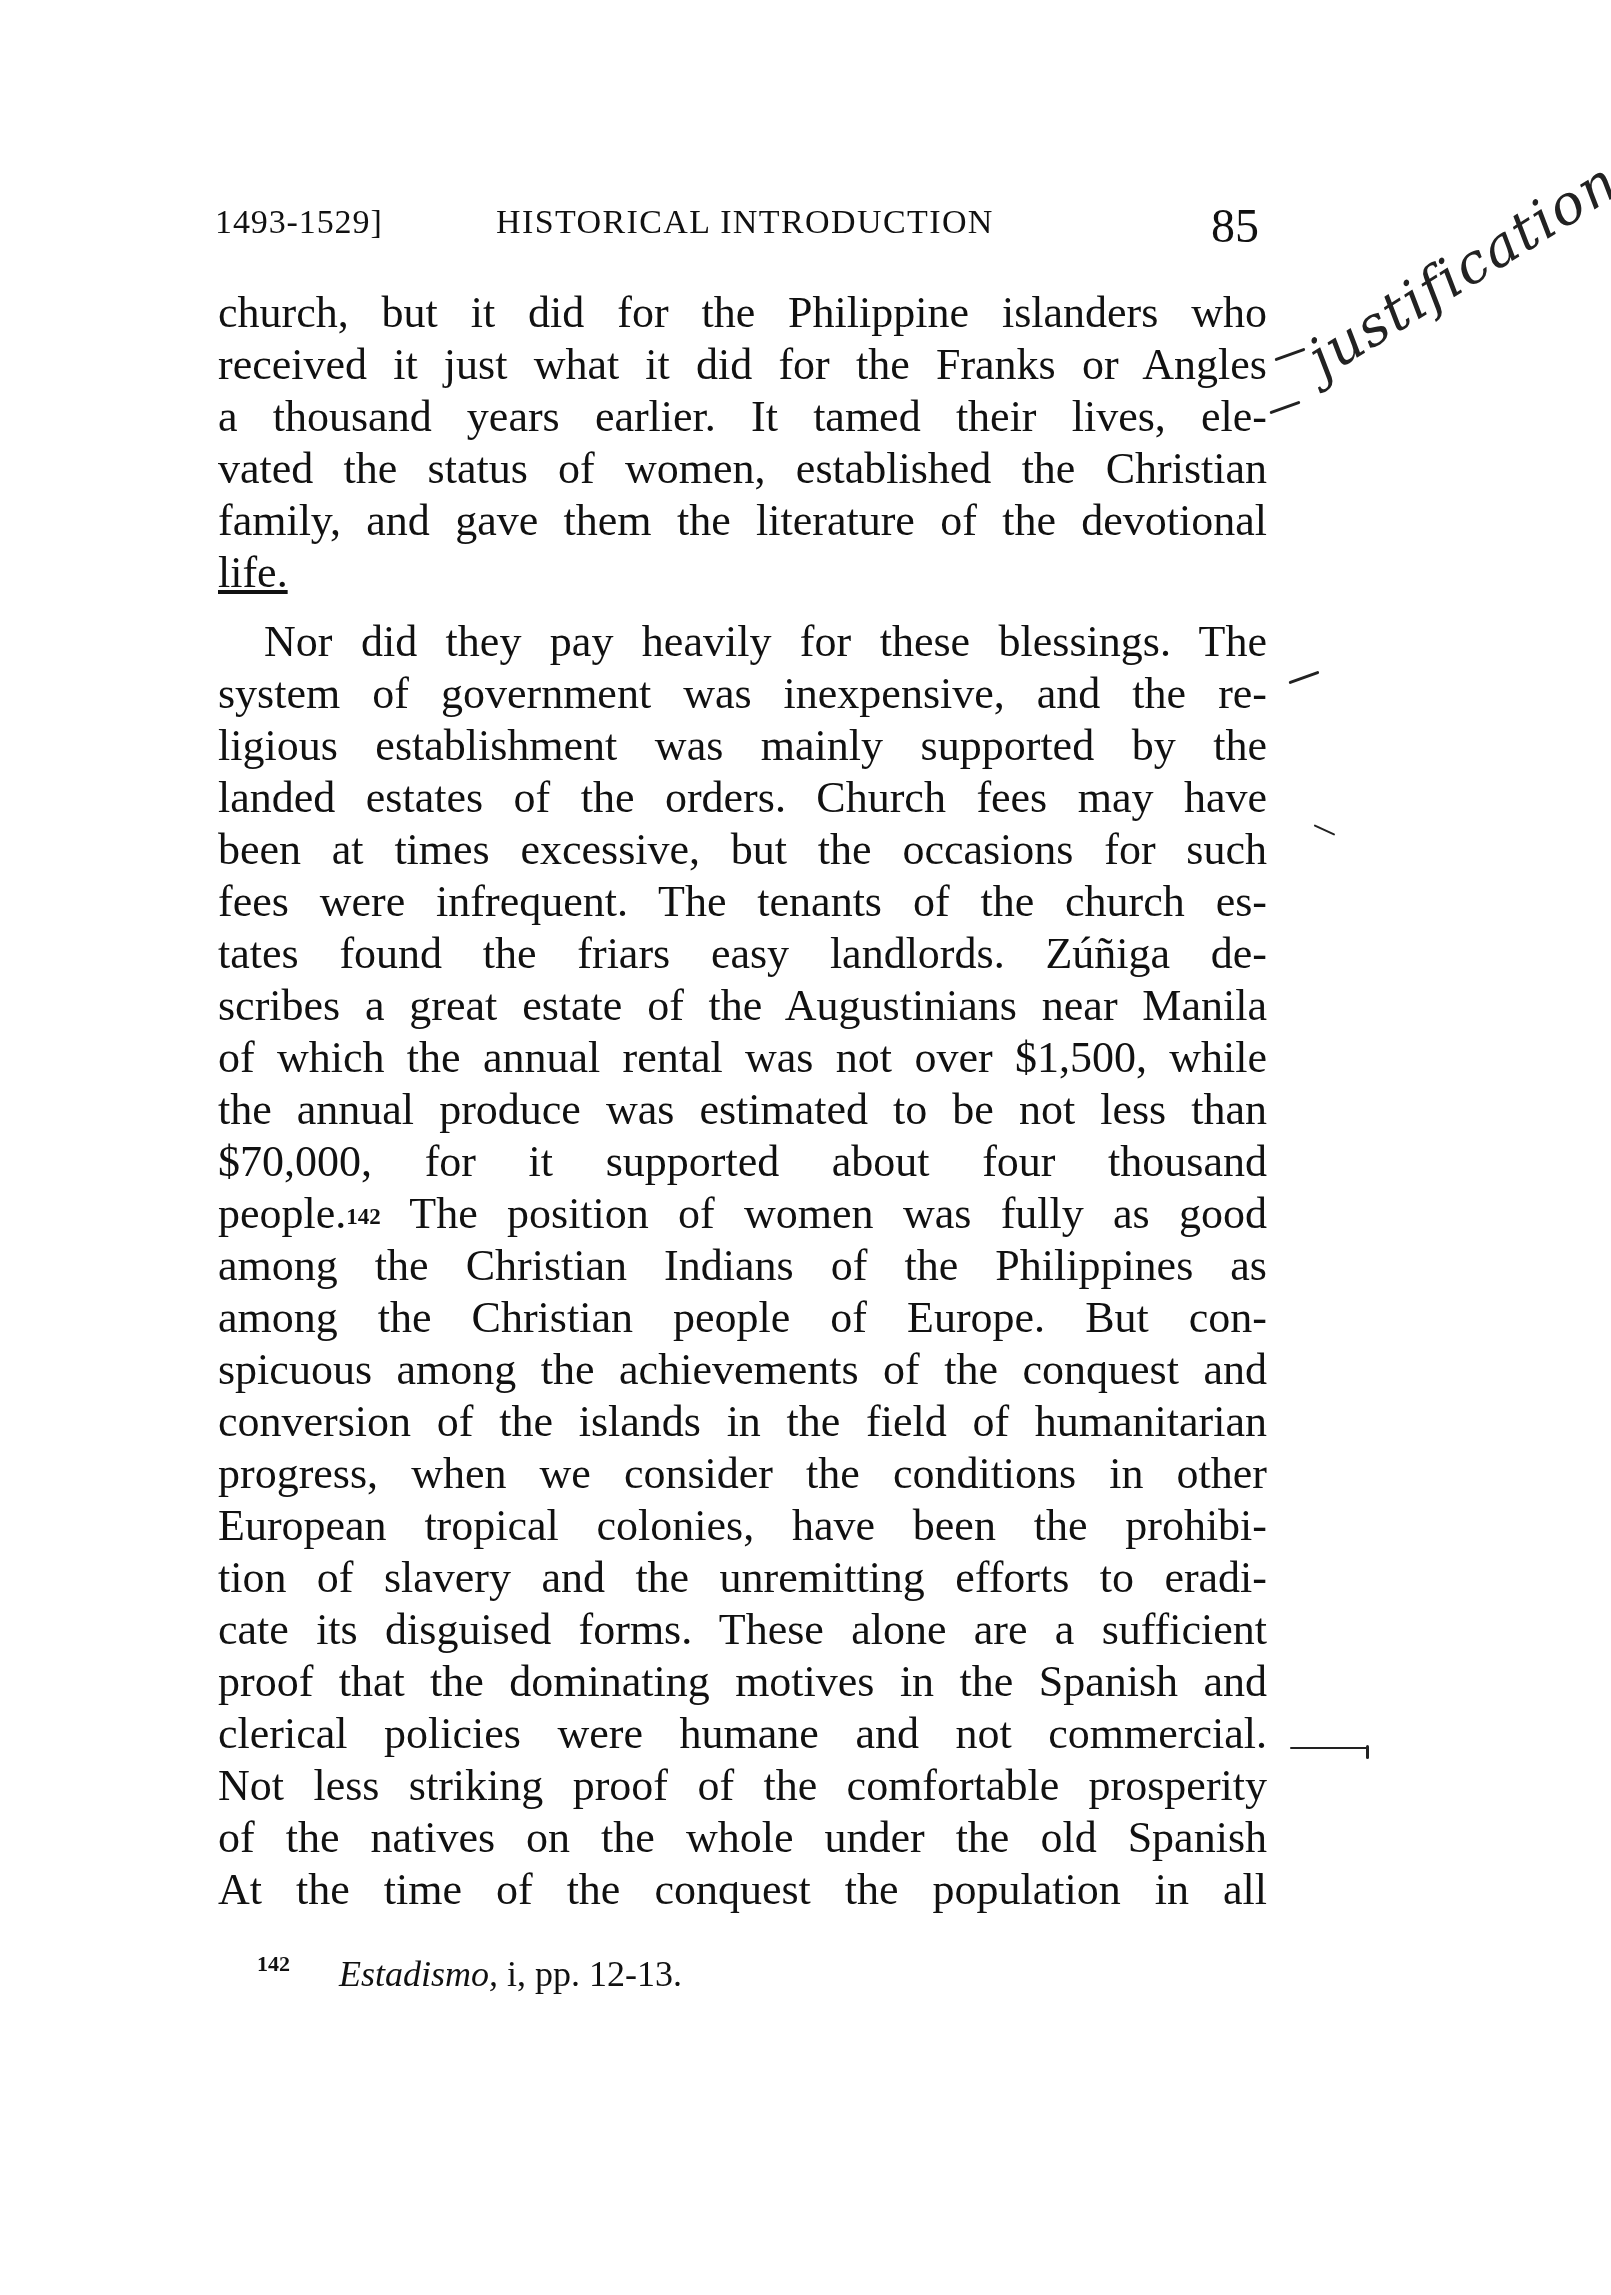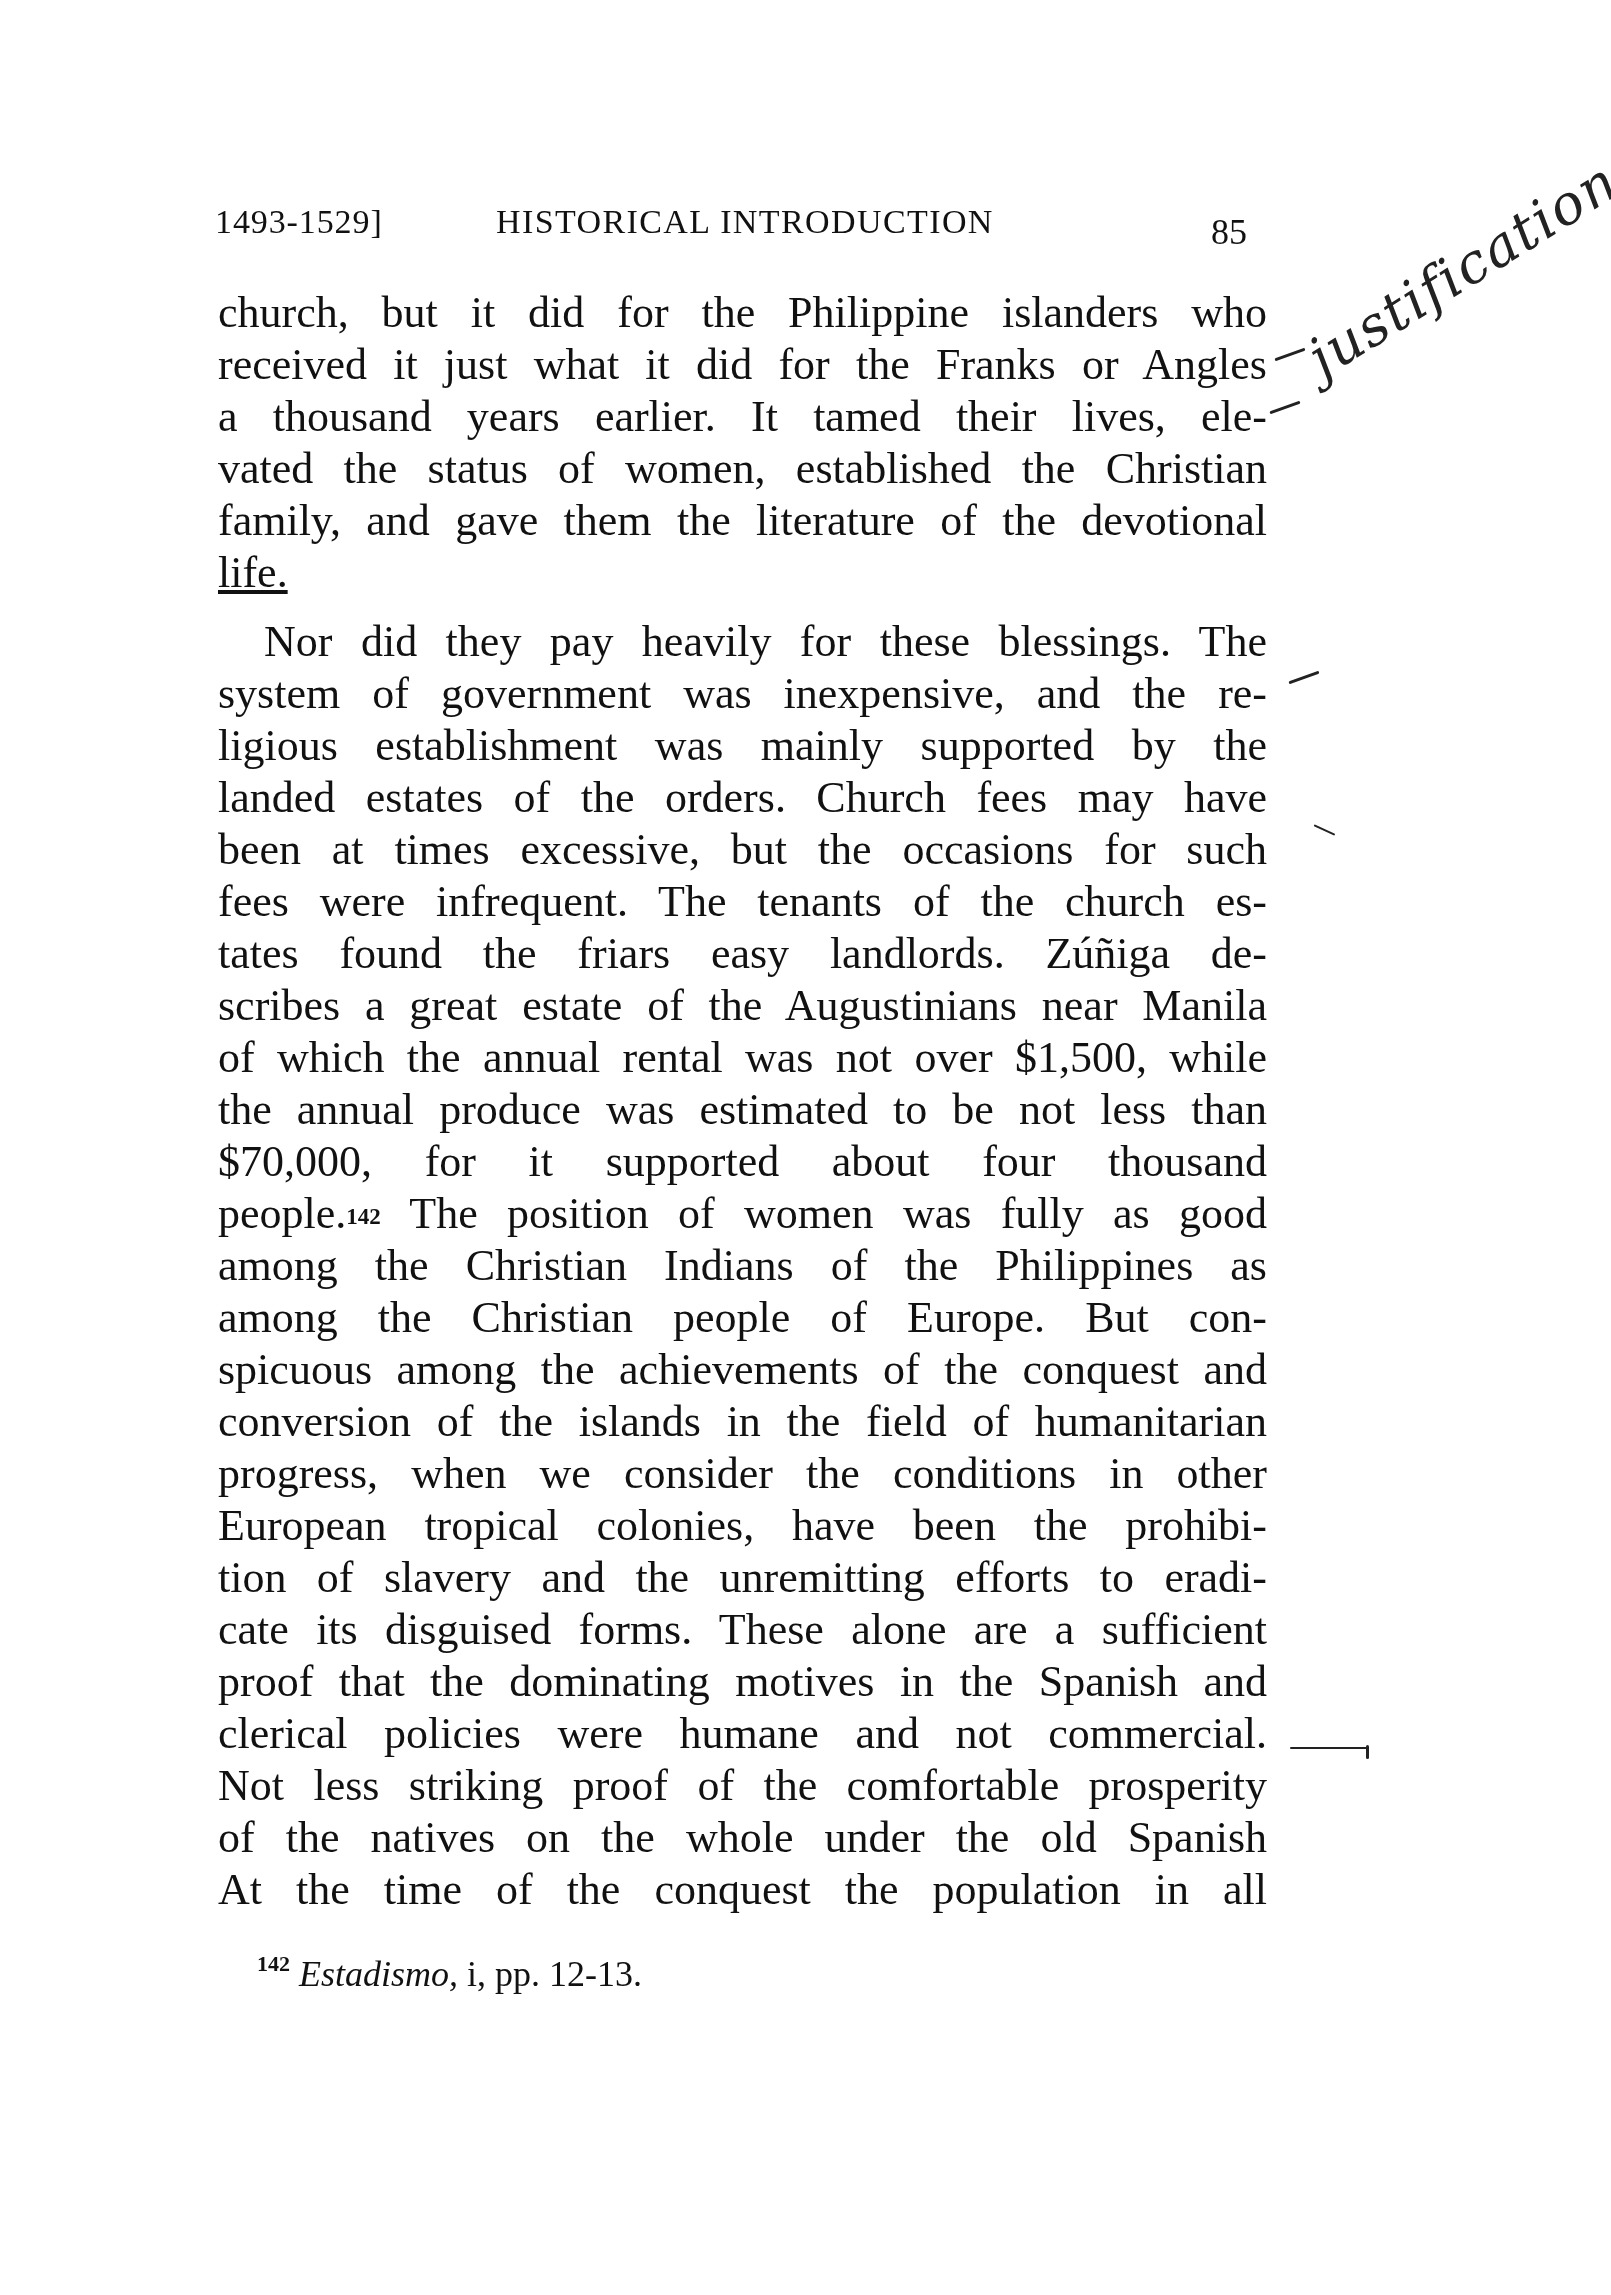--- a/index.html
+++ b/index.html
@@ -1,29 +1,29 @@
 <!DOCTYPE html>
 <html style="font-size:7.3px"><head>
 <meta charset="utf-8">
 <style>
   html, body { margin:0; padding:0; background:#ffffff; }
   body { width:1612px; height:2495px; position:relative; overflow:hidden; color:#111; font-family:"Liberation Serif","DejaVu Serif",serif; }
   .page { position:absolute; left:0; top:0; width:1612px; height:2495px; }
   .running-head { position:absolute; top:197px; left:215px; width:1056px; height:51px; font-size:34px;text-decoration:underline; }
   .rh-left { position:absolute; left:0; top:5.5px; letter-spacing:0.9px; }
   .rh-center { position:absolute; left:257px; top:5.5px; letter-spacing:1.4px;margin-left:24px; }
-  .rh-right { position:absolute; left:996px; top:14px; font-size:36px; }
+  .rh-right { position:absolute; left:996px; top:1px; font-size:48px; }
   .body-text { position:absolute; left:218px; top:287px; width:1049px; font-size:44px; line-height:52px; }
   .line { display:block; white-space:nowrap; text-align:justify; text-align-last:justify; height:52px; }
   .line.last { text-align-last:left;text-decoration:underline; }
   .line.indent { padding-left:46px;margin-top:17px; }
   sup { font-size:23px; vertical-align:top; position:relative; top:2.8px;font-weight:bold; }
   .footnote { position:absolute; left:257px; top:1953px; font-size:36px; white-space:nowrap; }
   .footnote sup { font-size:22px; top:-1.8px; }
-  .fn-title { font-style:italic; }
+  .fn-title { font-style:italic;margin-left:40px; }
   .margin-note { position:absolute; font-family:"DejaVu Serif",serif; font-style:italic; color:#222; }
   .handwriting { left:1313px; top:331px; font-size:55px; transform:rotate(-32deg); transform-origin:left center; letter-spacing:1.8px; }
   .mark { position:absolute; background:#222; height:3.2px; border-radius:1.8px; }
 </style>
 </head>
 <body>
 
 <div class="page">
 
   <div class="running-head">

